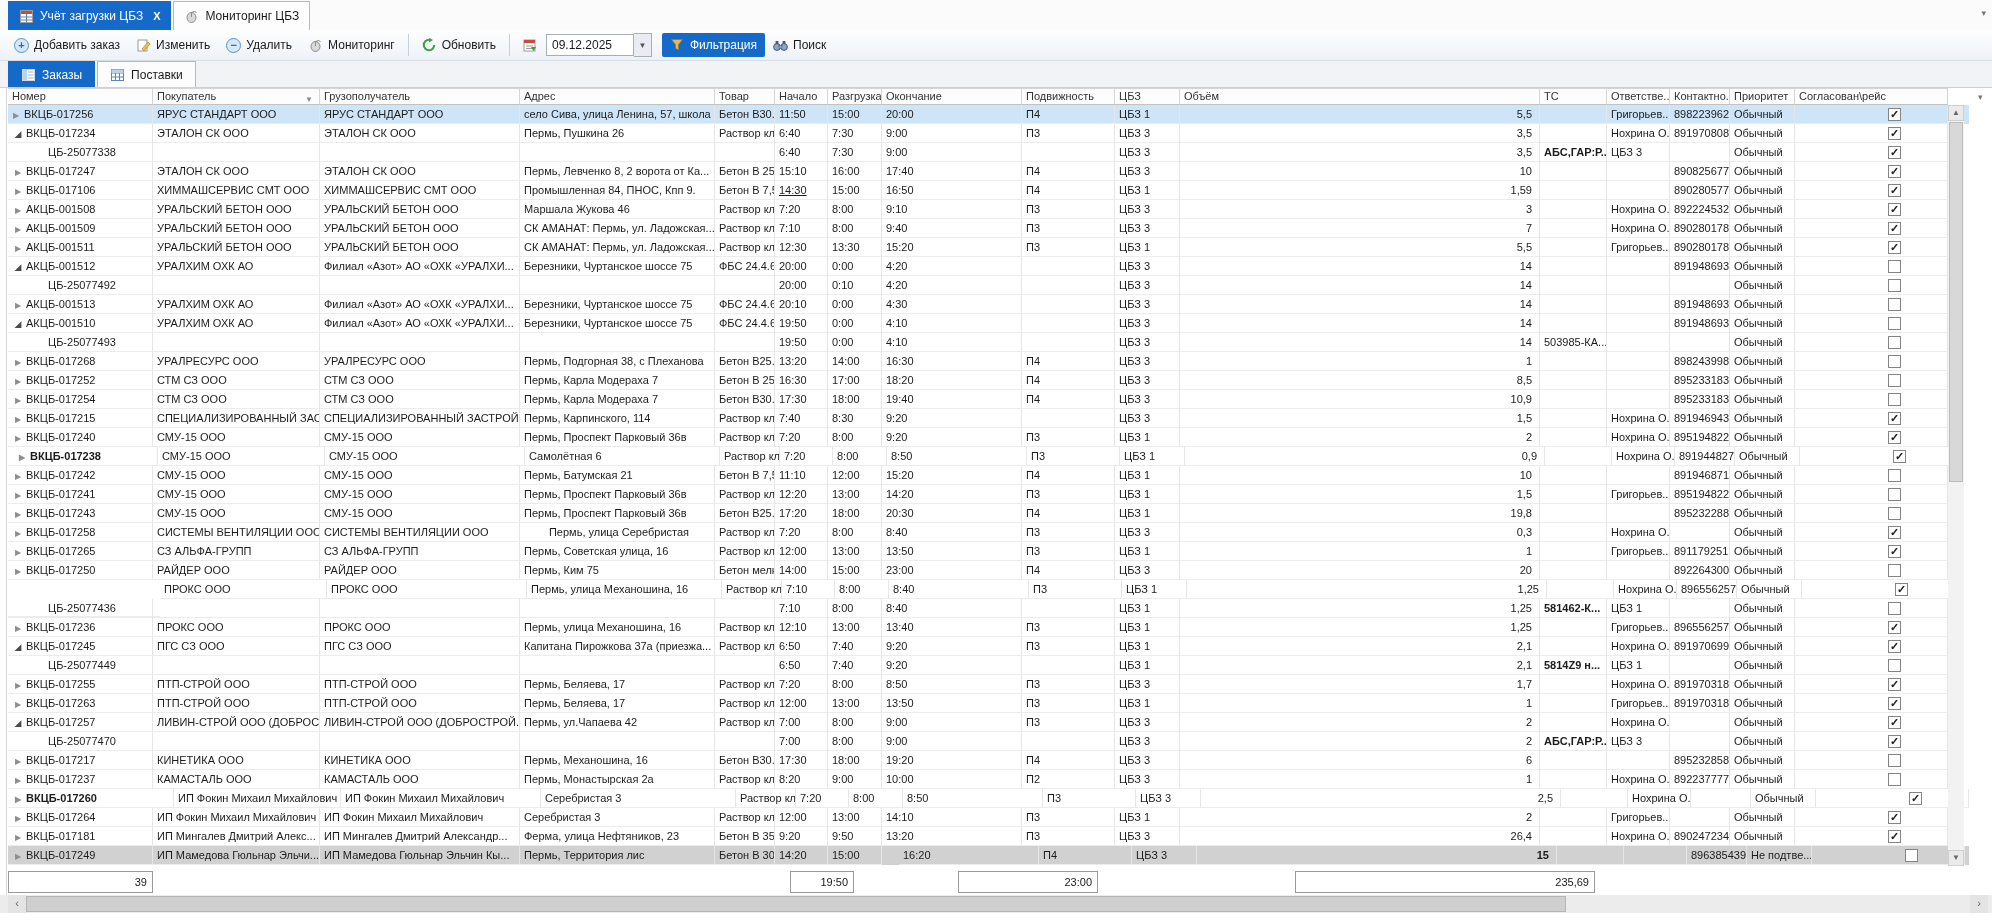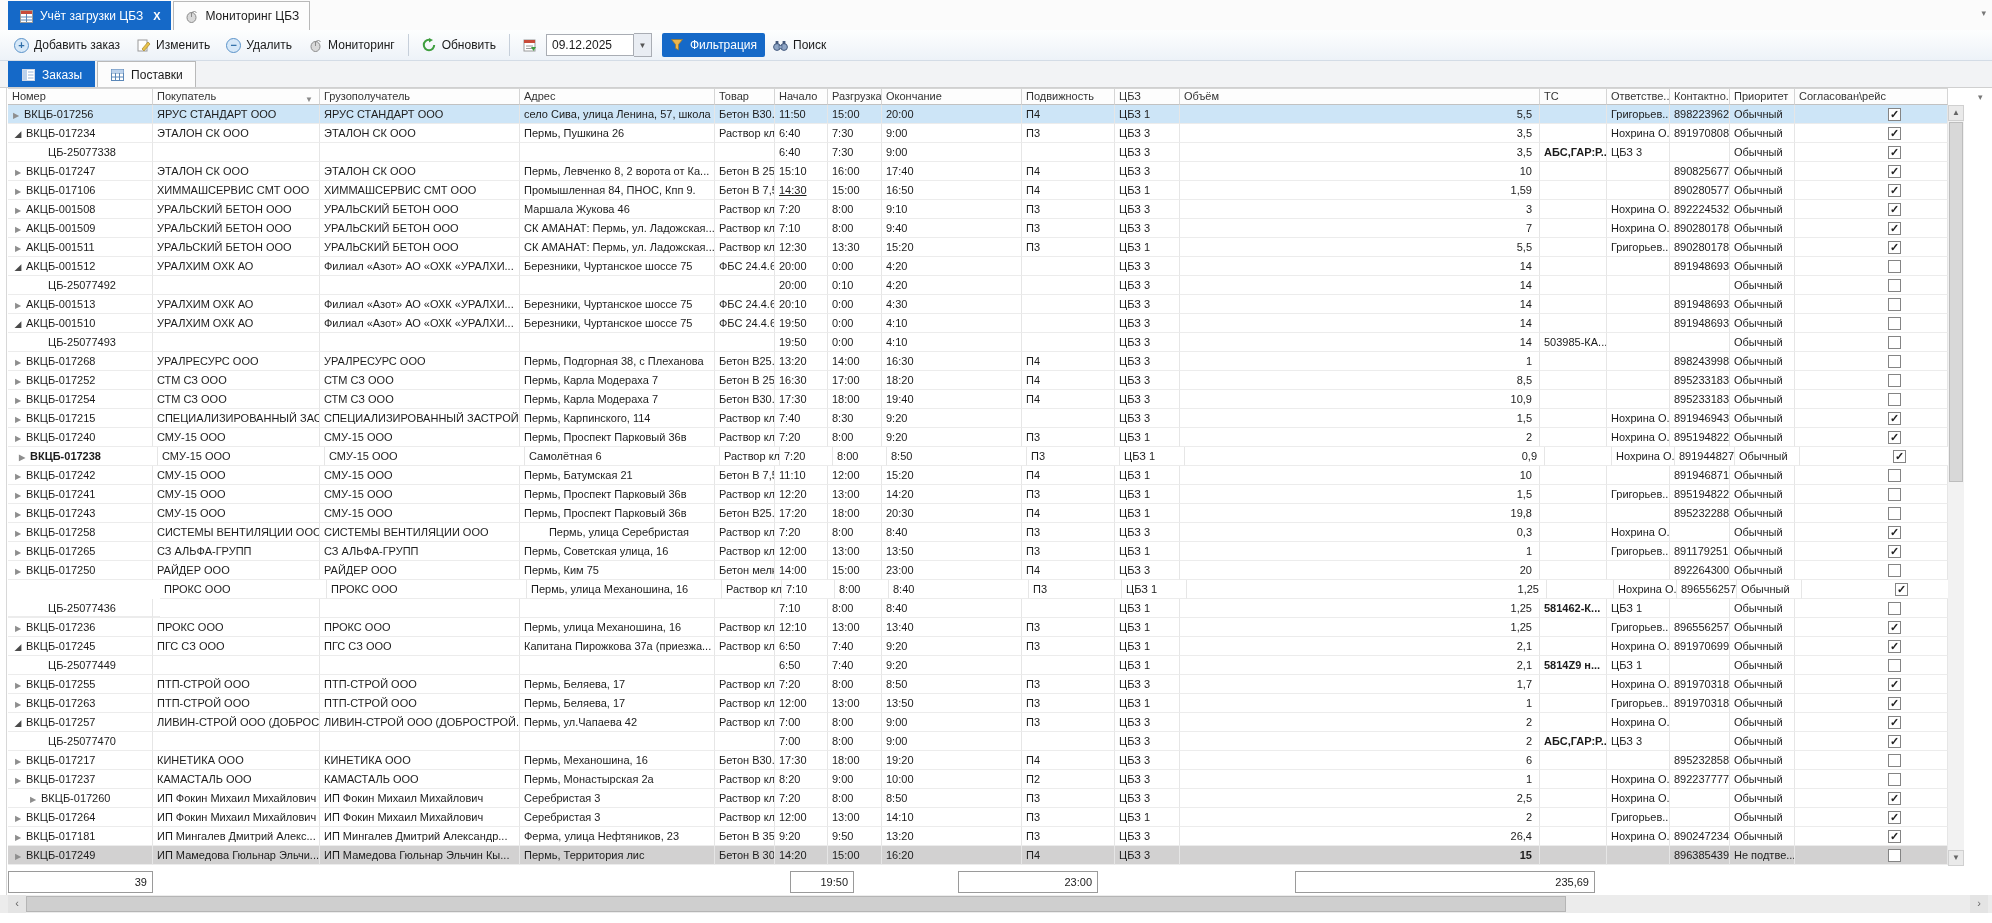--- a/index.html
+++ b/index.html
@@ -941,21 +941,21 @@
         <div class="gcell num-r" style="width: 360px;">1</div>
         <div class="gcell" style="width: 67px;"></div>
         <div class="gcell" style="width: 63px;">Нохрина О...</div>
         <div class="gcell" style="width: 60px;">892237777...</div>
         <div class="gcell" style="width: 65px;">Обычный</div>
         <div class="gcell cbwrap" style="width: 153px;">
           <div class="cbox"></div>
         </div>
       </div>
       <div class="grow">
-        <div class="gcell" style="width: 145px; padding-left: 17px;"><span class="arrow">▶</span>ВКЦБ-017260</div>
+        <div class="gcell" style="width: 166px; padding-left: 2px; font-weight: bold;"><span class="arrow">▶</span>ВКЦБ-017260</div>
         <div class="gcell" style="width: 167px;">ИП Фокин Михаил Михайлович</div>
         <div class="gcell" style="width: 200px;">ИП Фокин Михаил Михайлович</div>
         <div class="gcell" style="width: 195px;">Серебристая 3</div>
         <div class="gcell" style="width: 60px;">Раствор кл...</div>
         <div class="gcell" style="width: 53px;">7:20</div>
         <div class="gcell" style="width: 54px;">8:00</div>
         <div class="gcell" style="width: 140px;">8:50</div>
         <div class="gcell" style="width: 93px;">П3</div>
         <div class="gcell" style="width: 65px;">ЦБЗ 3</div>
         <div class="gcell num-r" style="width: 360px;">2,5</div>
@@ -1008,21 +1008,21 @@
         </div>
       </div>
       <div class="grow pin">
         <div class="gcell" style="width: 145px; padding-left: 2px;"><span class="arrow">▶</span>ВКЦБ-017249</div>
         <div class="gcell" style="width: 167px;">ИП Мамедова Гюльнар Эльчи...</div>
         <div class="gcell" style="width: 200px;">ИП Мамедова Гюльнар Эльчин Кы...</div>
         <div class="gcell" style="width: 195px;">Пермь, Территория лис</div>
         <div class="gcell" style="width: 60px;">Бетон В 30...</div>
         <div class="gcell" style="width: 53px;">14:20</div>
         <div class="gcell" style="width: 54px;">15:00</div>
-        <div class="gcell" style="width: 140px;">16:20</div>
+        <div class="gcell" style="width: 140px; margin-left: 17px;">16:20</div>
         <div class="gcell" style="width: 93px;">П4</div>
         <div class="gcell" style="width: 65px;">ЦБЗ 3</div>
         <div class="gcell num-r" style="width: 360px; font-weight: bold;">15</div>
         <div class="gcell" style="width: 67px;"></div>
         <div class="gcell" style="width: 63px;"></div>
         <div class="gcell" style="width: 60px;">896385439...</div>
         <div class="gcell" style="width: 65px;">Не подтве...</div>
         <div class="gcell cbwrap" style="width: 153px;">
           <div class="cbox"></div>
         </div>

